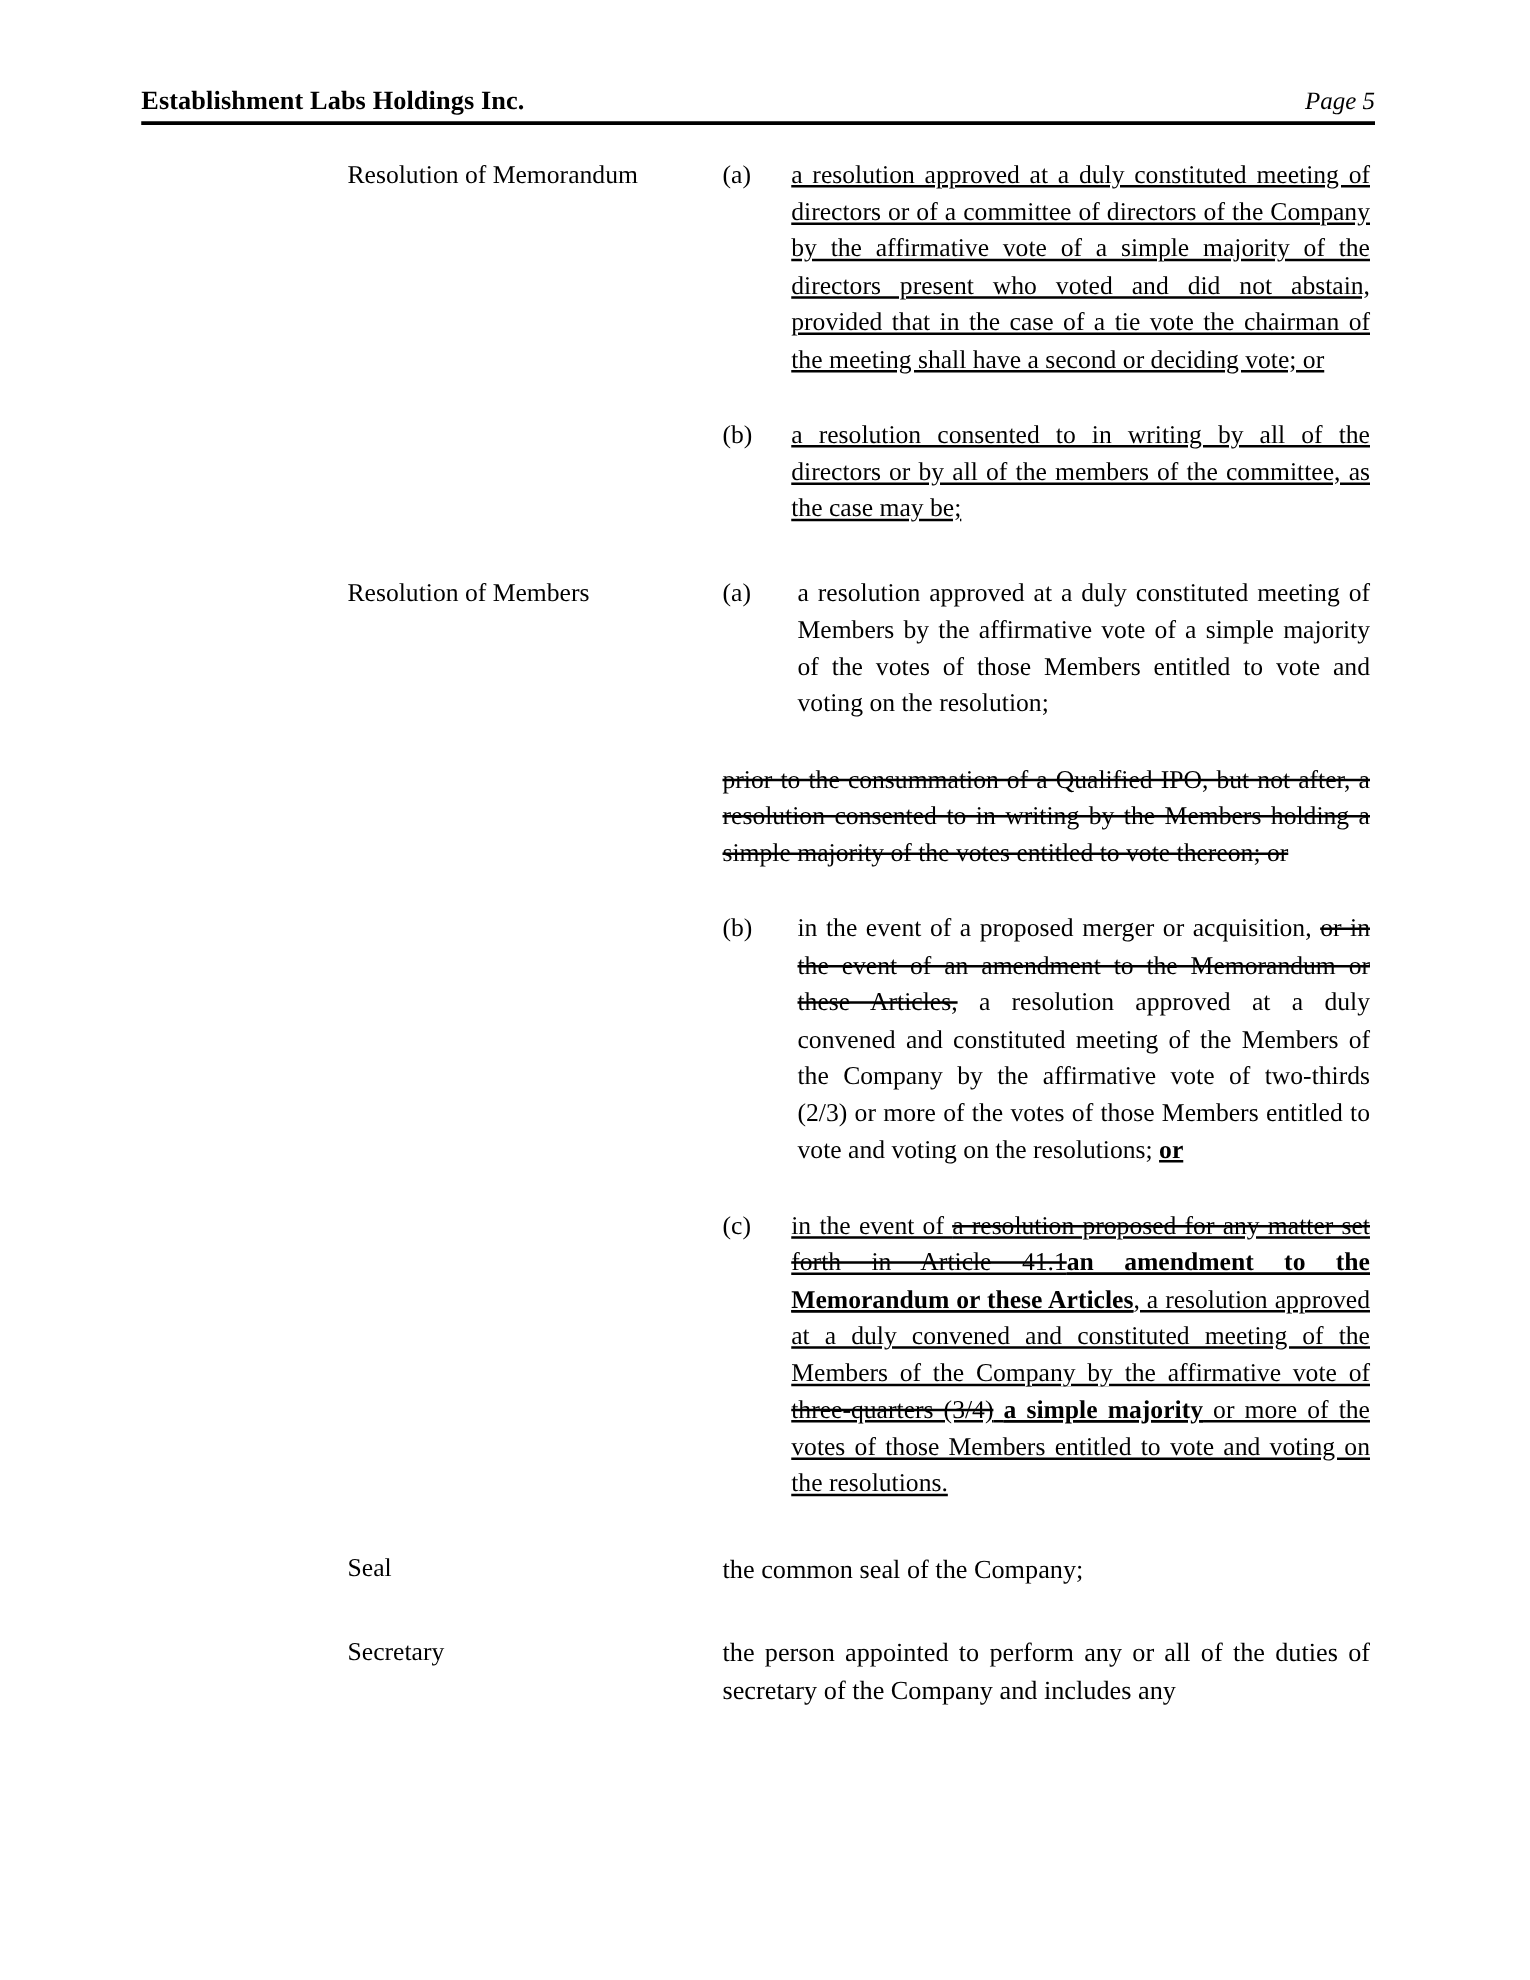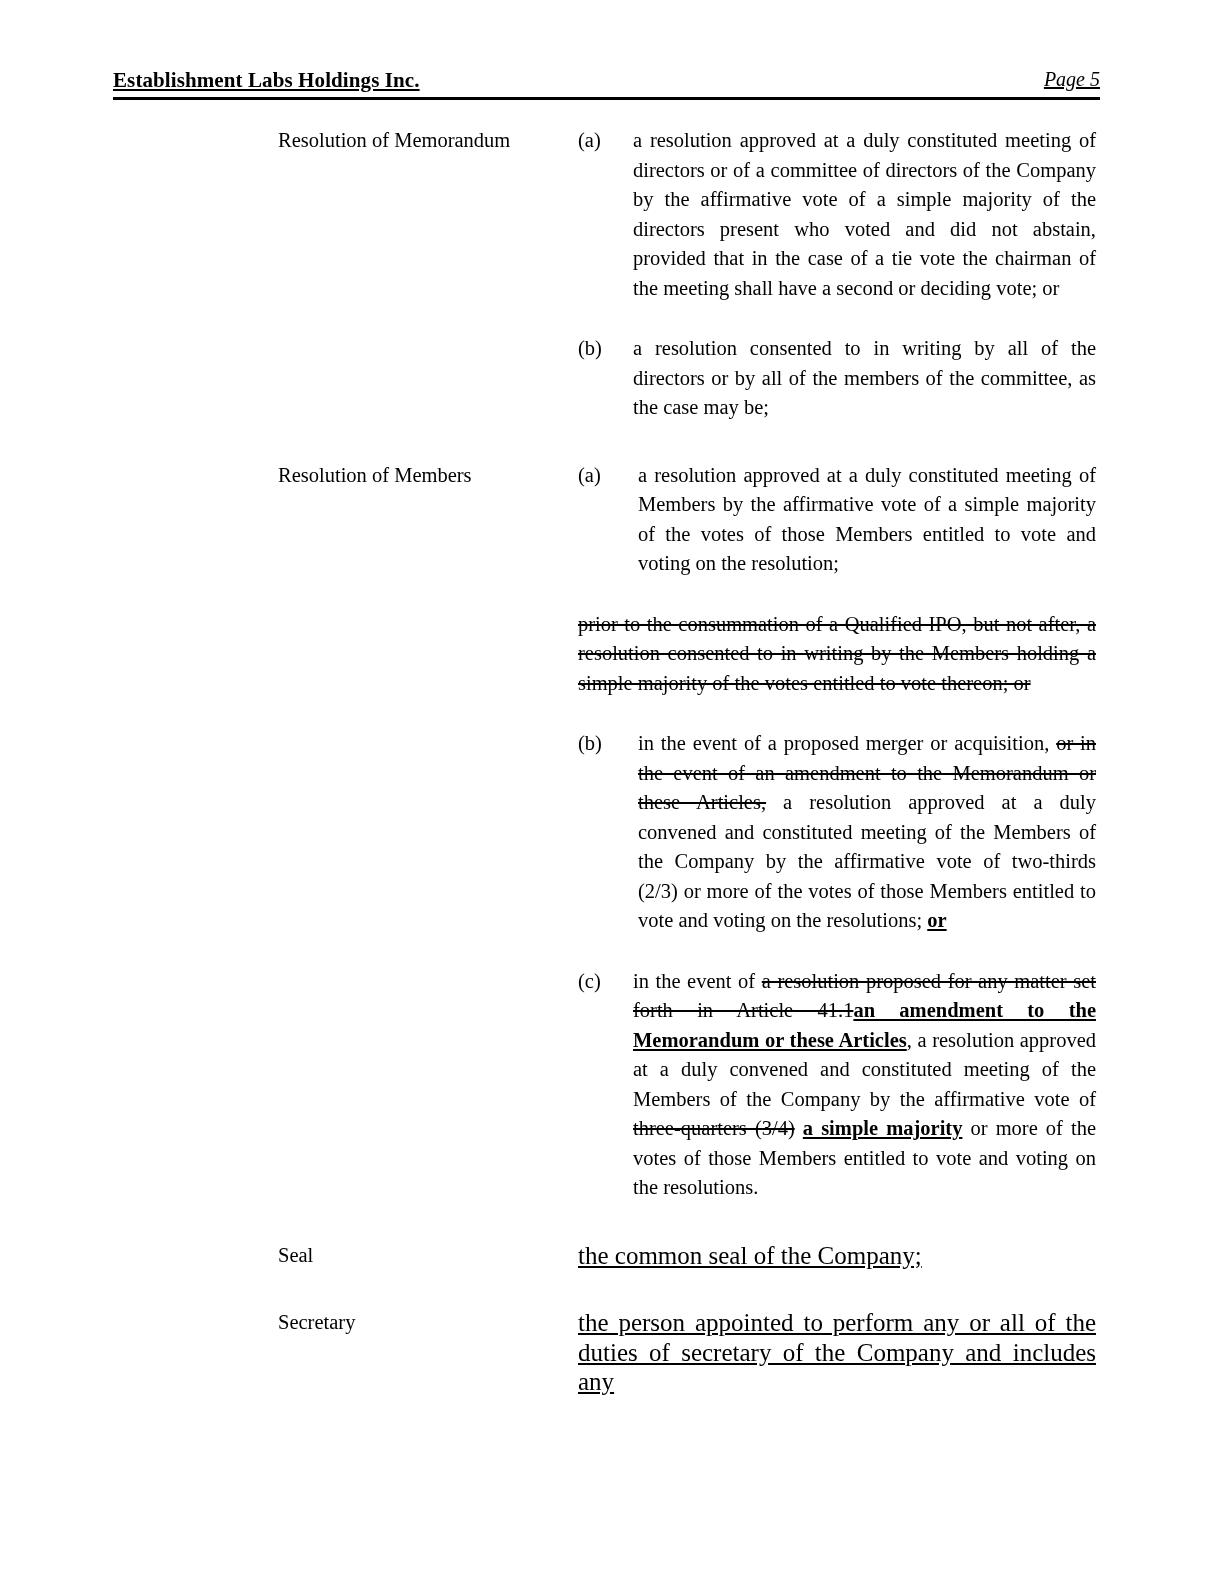--- a/index.html
+++ b/index.html
@@ -20,23 +20,22 @@
     box-sizing: border-box;
   }
 
   
   .page-header {
     position: absolute;
     left: 113px;
     top: 68px;
     width: 987px;
     display: flex;
-    align-items: flex-start;
+    align-items: flex-end;
     justify-content: space-between;
-    text-decoration: underline;
   }
   .header-company {
     font-weight: bold;
     font-size: 21px;
     letter-spacing: 0.1px;
     white-space: nowrap;
   }
   .header-page {
     font-style: italic;
     font-size: 20px;
@@ -89,34 +88,33 @@
   .item .label {
     position: absolute;
     left: 0;
     top: 0;
     width: 55px;
   }
   .item .itext {
     display: block;
   }
   
-  .indent-wide .itext { margin-left: 55px; }
+  .indent-wide .itext { margin-left: 55px; text-decoration: underline; }
   
   .indent-narrow .itext { margin-left: 60px; }
   .indent-narrow .label { width: 40px; }
   
   .indent-none .itext { margin-left: 0; }
 
   
   .plain {
-    font-size: 25px;
+    font-size: 21px;
     line-height: 29.5px;
     text-align: justify;
     text-justify: inter-word;
-    text-decoration: underline;
   }
   .plain.nojust { text-align: left; }
 
   
   .item .itext, .plain { }
 
   
   .del {
     text-decoration: line-through;
     text-decoration-thickness: 1.6px;

